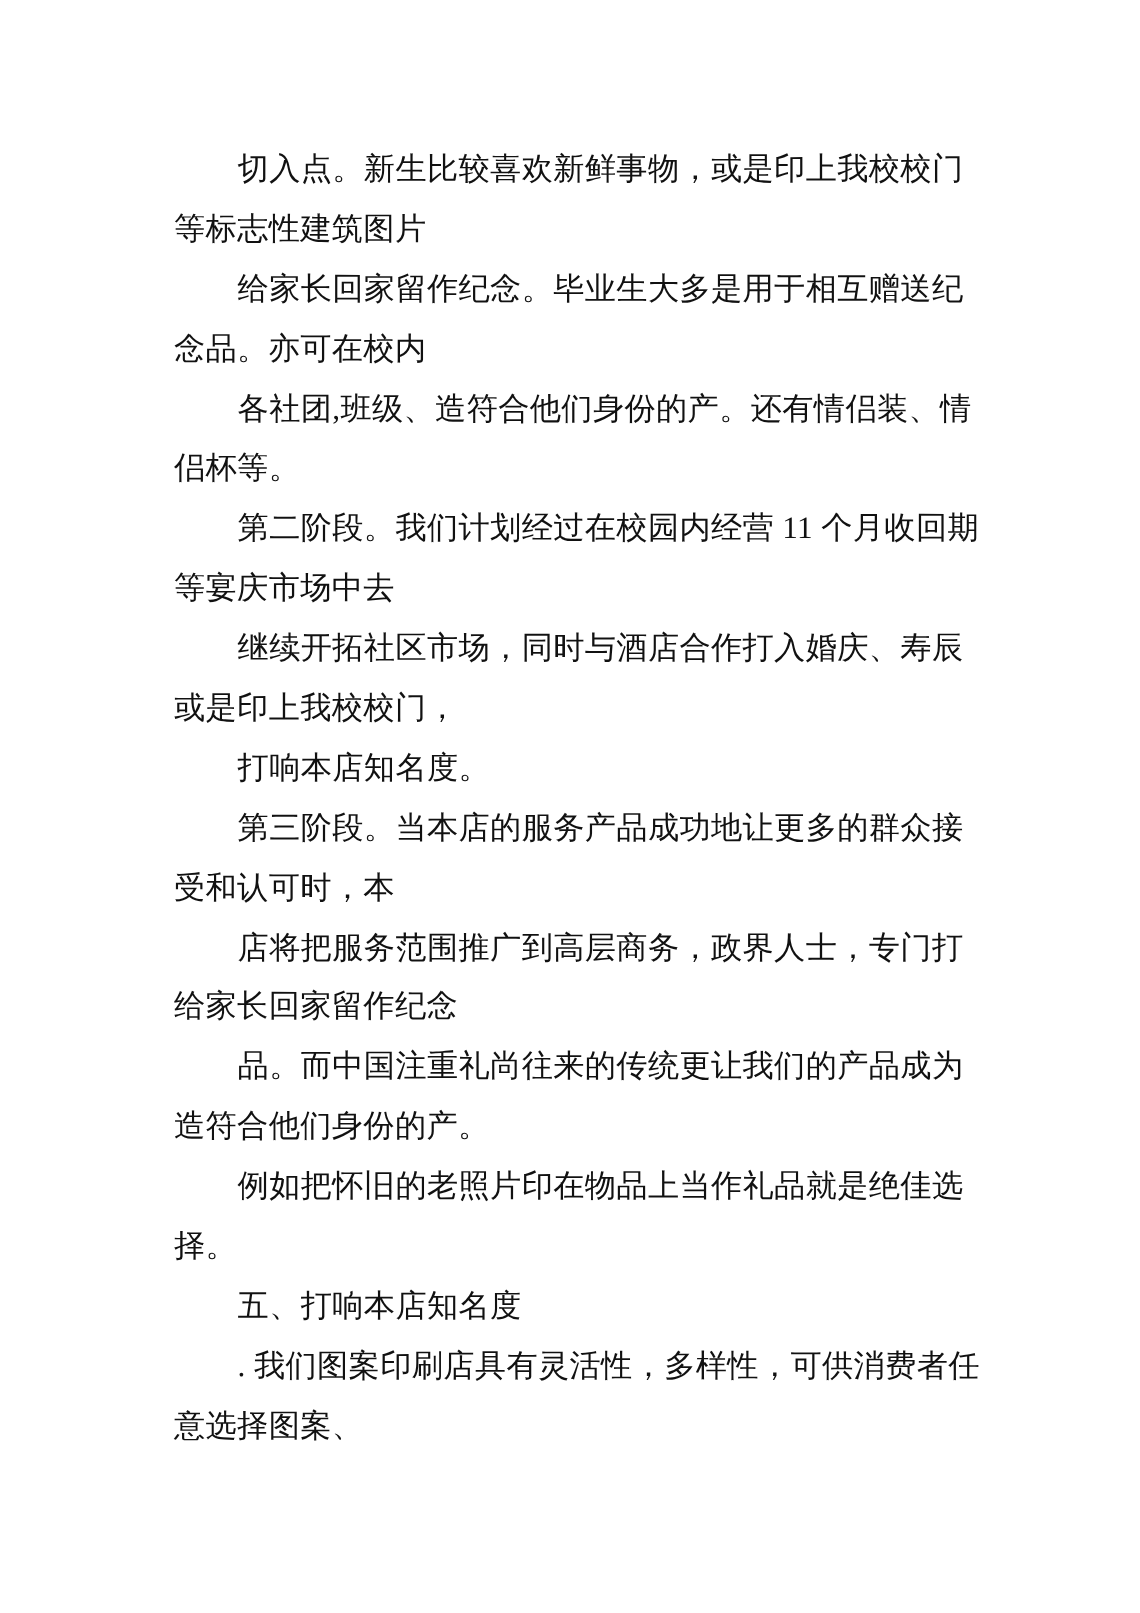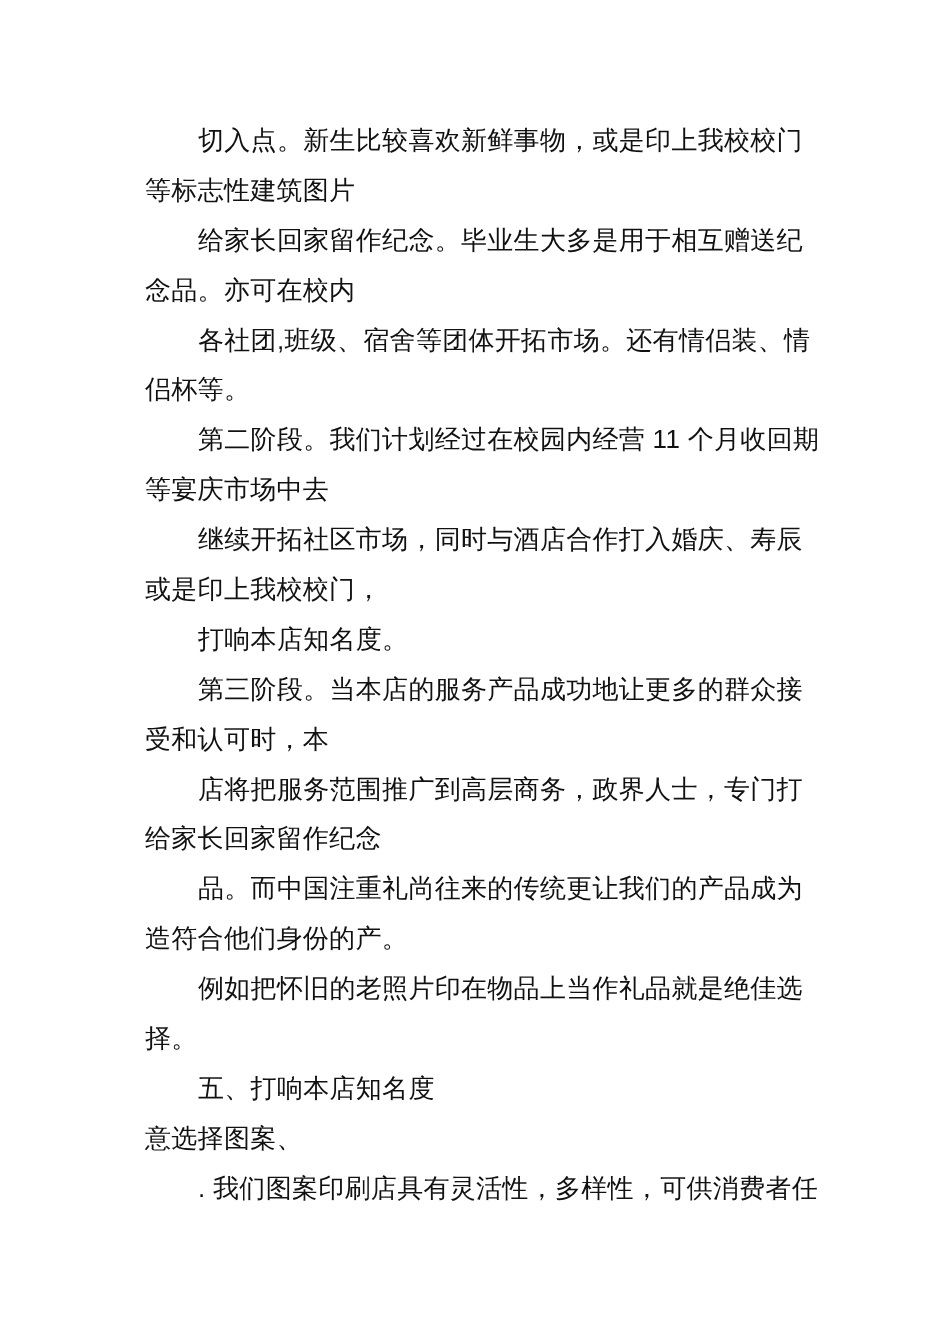--- a/index.html
+++ b/index.html
@@ -19,21 +19,21 @@
       top: 0;
       width: 950px;
       height: 1344px;
       background: #ffffff;
     }
     .body-text {
       position: absolute;
       left: 145px;
       top: 116px;
       width: 662px;
-      font-family: Liberation Sans, sans-serif;
+      font-family: Liberation Serif, serif;
       font-size: 26px;
       letter-spacing: 0.3px;
       line-height: 49.9px;
       color: #111111;
     }
     .para {
       margin: 0;
       padding: 0;
     }
     .line {
@@ -55,21 +55,21 @@
       <span class="line first">切入点。新生比较喜欢新鲜事物，或是印上我校校门</span>
       <span class="line">等标志性建筑图片</span>
     </p>
 
     <p class="para">
       <span class="line first">给家长回家留作纪念。毕业生大多是用于相互赠送纪</span>
       <span class="line">念品。亦可在校内</span>
     </p>
 
     <p class="para">
-      <span class="line first">各社团,班级、宿舍等团体开拓市场。还有情侣装、情</span>
+      <span class="line first">各社团,班级、造符合他们身份的产。还有情侣装、情</span>
       <span class="line">侣杯等。</span>
     </p>
 
     <p class="para">
       <span class="line first">第二阶段。我们计划经过在校园内经营 11 个月收回期</span>
       <span class="line">等宴庆市场中去</span>
     </p>
 
     <p class="para">
       <span class="line first">继续开拓社区市场，同时与酒店合作打入婚庆、寿辰</span>
@@ -98,18 +98,18 @@
     <p class="para">
       <span class="line first">例如把怀旧的老照片印在物品上当作礼品就是绝佳选</span>
       <span class="line">择。</span>
     </p>
 
     <p class="para">
       <span class="line first">五、打响本店知名度</span>
     </p>
 
     <p class="para">
+      <span class="line first">. 我们图案印刷店具有灵活性，多样性，可供消费者任</span>
       <span class="line">意选择图案、</span>
-      <span class="line first">. 我们图案印刷店具有灵活性，多样性，可供消费者任</span>
     </p>
 
   </div>
 </div>
 
 </body></html>

